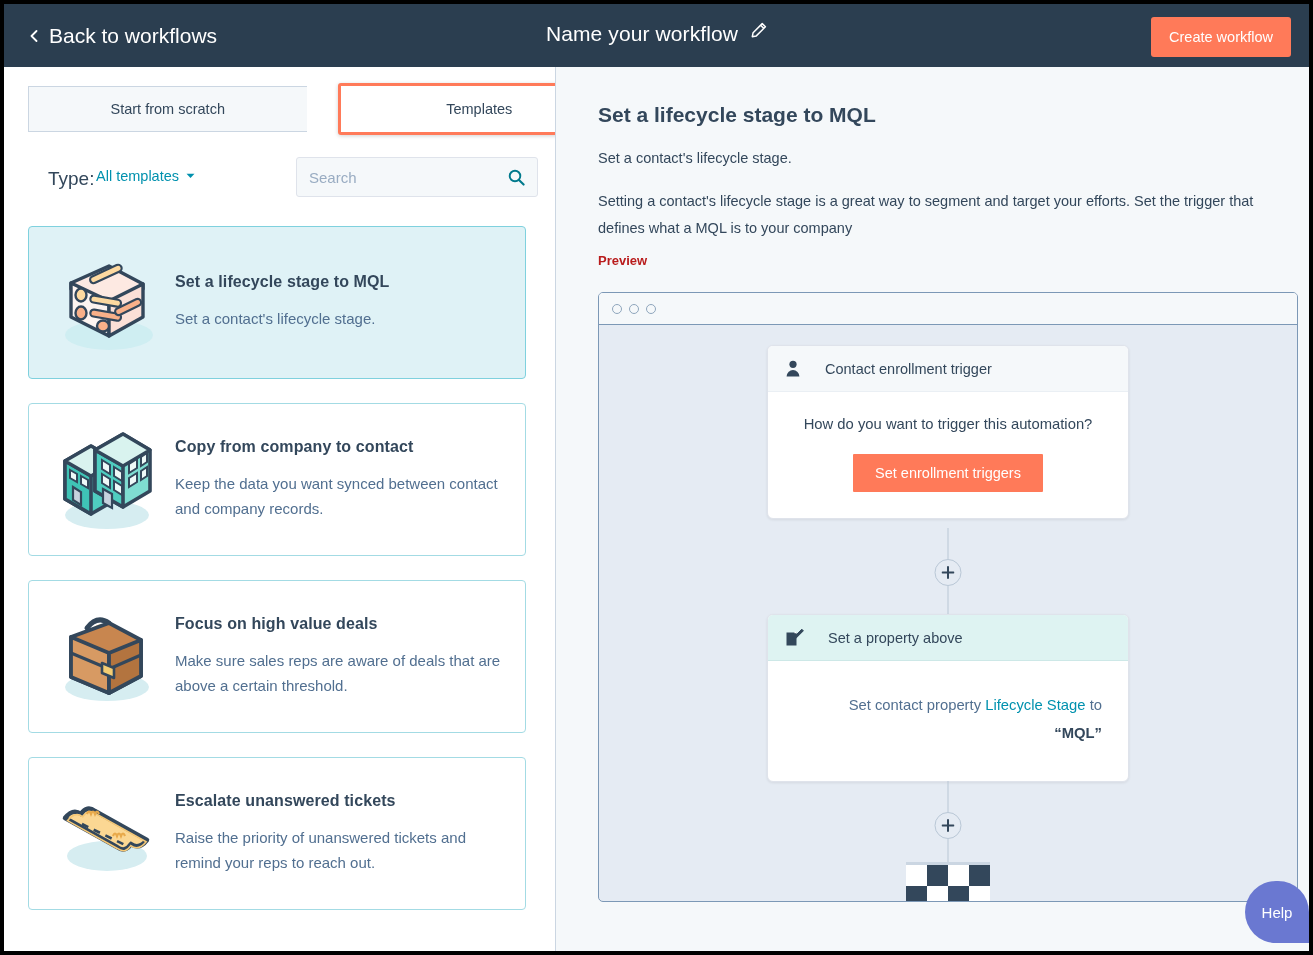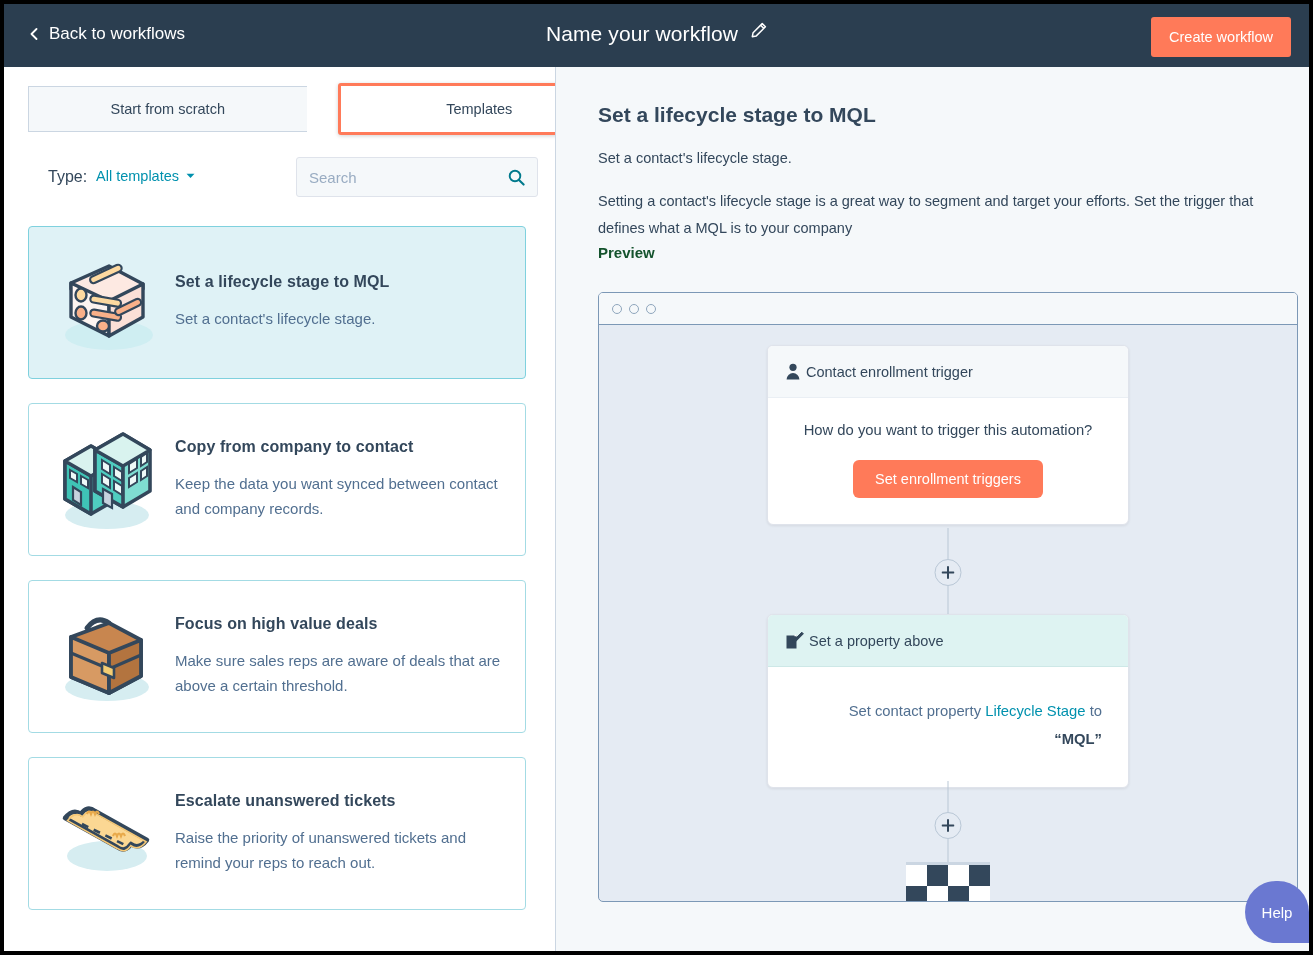--- a/index.html
+++ b/index.html
@@ -18,21 +18,21 @@
 
   
   .topbar {
     position: absolute; left: 0; top: 0; width: 1305px; height: 63px;
     background: #2b3e50;
     display: flex; align-items: center;
   }
   .back-link {
     position: absolute; left: 24px; top: 20px;
     display: flex; align-items: center; gap: 9px;
-    color: #ffffff; font-size: 17px; cursor: pointer;
+    color: #ffffff; font-size: 21px; cursor: pointer;
   }
   .chev-left { display:block; width: 12px; height: 12px; }
   .wf-title-wrap {
     position: absolute; left: 0; right: 0; top: 18px;
     display: flex; align-items: flex-start; justify-content: center; gap: 12px;
   }
   .wf-title { color: #ffffff; font-size: 21px; font-weight: 400; letter-spacing: .1px; }
   .pencil-icon { display:block; width: 17px; height: 17px; cursor: pointer; }
   .create-btn {
     position: absolute; right: 18px; top: 13px;
@@ -72,21 +72,21 @@
     margin: -3px -3px -3px 0;
     box-shadow: 0 1px 4px rgba(0,0,0,.18);
     z-index: 2;
     position: relative;
   }
 
   .filter-row {
     position: absolute; left: 24px; top: 90px;
     width: 510px; height: 40px;
   }
-  .type-label { position: absolute; left: 20px; top: 11px; font-size: 16px; color: #33475b; text-align: center; }
+  .type-label { position: absolute; left: 20px; top: 11px; font-size: 19px; color: #33475b; text-align: center; }
   .type-select {
     position: absolute; left: 68px; top: 11px;
     display: flex; align-items: center; gap: 7px;
     color: #0091ae; font-size: 14.5px; cursor: pointer;
   }
   .caret { display:block; width: 9px; height: 6px; }
   .search-box {
     position: absolute; right: 0; top: 0;
     width: 242px; height: 40px;
     background: #f5f8fa;
@@ -140,22 +140,22 @@
   .rp-sub {
     position: absolute; left: 42px; top: 83px;
     font-size: 14.5px; color: #33475b;
   }
   .rp-body {
     position: absolute; left: 42px; top: 121px;
     width: 700px;
     font-size: 14.5px; color: #33475b; line-height: 1.85;
   }
   .rp-preview-label {
-    position: absolute; left: 42px; top: 177px;
-    font-size: 15px; font-weight: bold; color: #14532d;
+    position: absolute; left: 42px; top: 186px;
+    font-size: 13px; font-weight: bold; color: #b91c1c;
   }
 
   .preview-frame {
     position: absolute; left: 42px; top: 225px;
     width: 700px; height: 610px;
     border: 1px solid #7c98b6;
     border-radius: 5px;
     overflow: hidden;
     background: #e5ebf3;
   }
@@ -172,32 +172,32 @@
     position: absolute; left: 50%; transform: translateX(-50%);
     width: 362px;
     background: #ffffff;
     border: 1px solid #dfe3eb;
     border-radius: 6px;
     box-shadow: 0 1px 3px rgba(0,0,0,.08);
     overflow: hidden;
     cursor: pointer;
   }
   .node-head {
-    height: 52px; display: flex; align-items: center; gap: 5px;
+    height: 46px; display: flex; align-items: center; gap: 24px;
     padding: 0 17px;
     font-size: 14.5px; color: #33475b;
     border-bottom: 1px solid #eaeff4;
   }
   .node-head.trigger { background: #f5f8fa; }
   .node-head.action  { background: #def3f2; border-bottom-color: #cde8e7; }
   .node-head svg { display:block; }
   .node-body { padding: 24px 20px 26px; text-align: center; }
   .node-q { font-size: 14.8px; color: #33475b; margin-bottom: 22px; }
   .enroll-btn {
-    background: #ff7a59; color: #fff; border: none; border-radius: 6px;
+    background: #ff7a59; color: #fff; border: none; border-radius: 1px;
     font-family: "Liberation Sans", sans-serif;
     font-size: 14.5px; padding: 0 22px; height: 38px; cursor: pointer;
   }
   .node-action-body { padding: 30px 26px 34px; text-align: right; line-height: 1.75; }
   .na-text { font-size: 14.8px; color: #516f90; }
   .na-prop { color: #0091ae; }
   .na-val { font-size: 14.8px; color: #33475b; font-weight: bold; }
 
   .vline { position: absolute; left: 50%; width: 1px; background: #b9c7d6; transform: translateX(-50%); }
   .plus-node {

